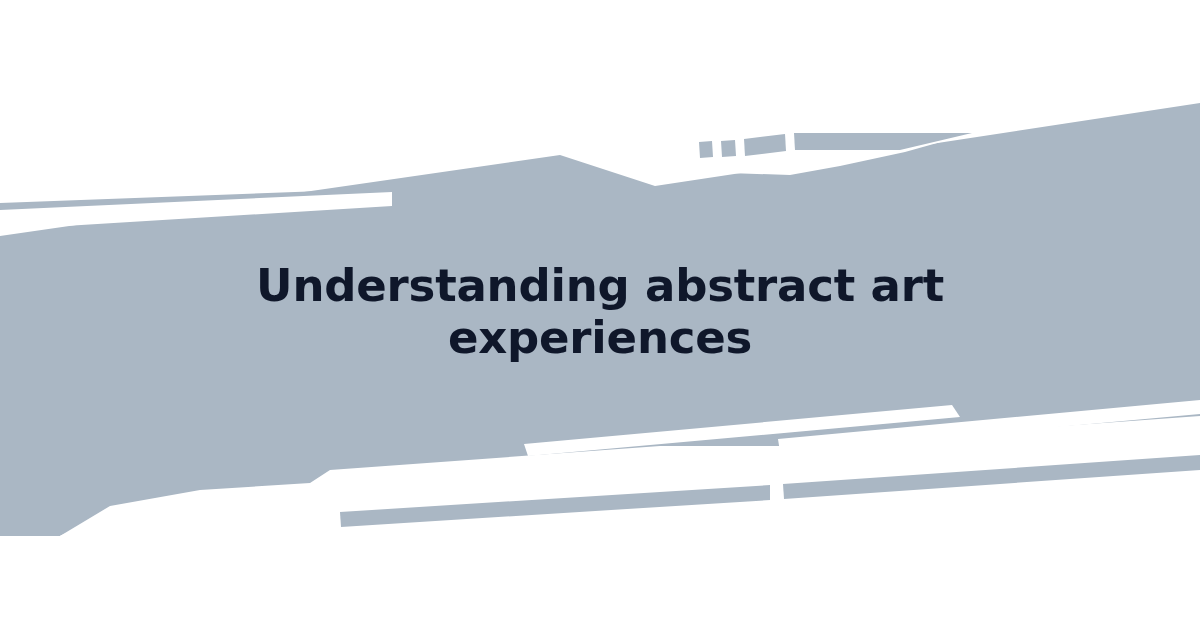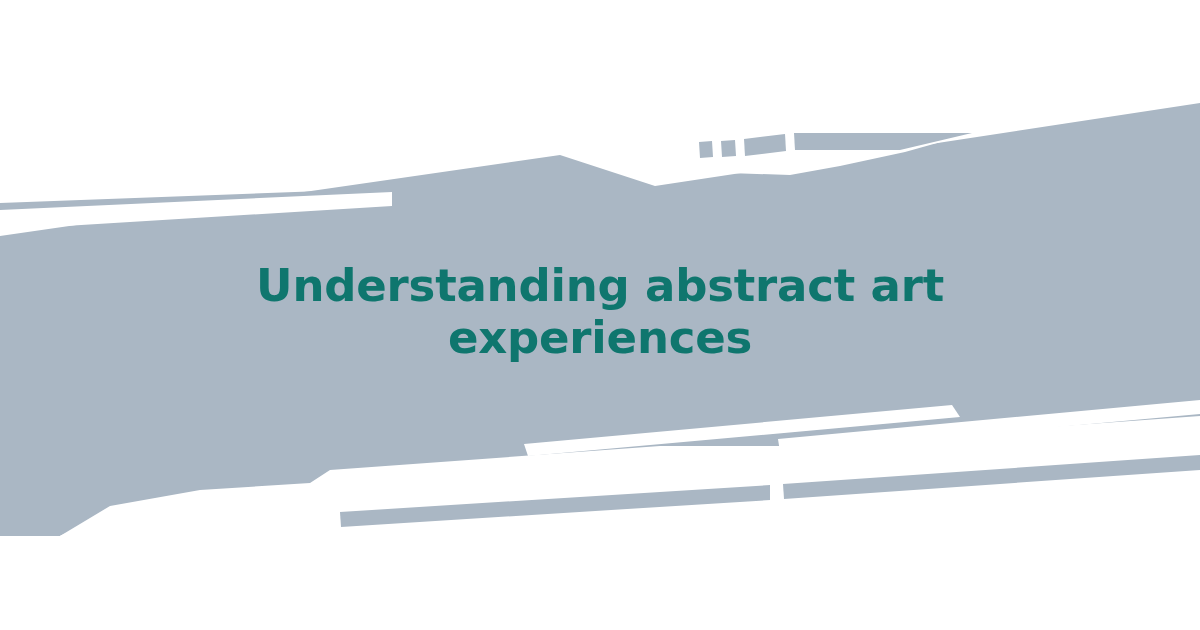--- a/index.html
+++ b/index.html
@@ -43,21 +43,21 @@
     text-align: center;
     padding-bottom: 6px;
   }
   .banner-title {
     margin: 0;
     font-family: "DejaVu Sans", "Liberation Sans", sans-serif;
     font-size: 45px;
     font-weight: 700;
     line-height: 1.16;
     letter-spacing: -0.2px;
-    color: #0f766e;
+    color: #0f172a;
     word-wrap: break-word;
   }
 </style>
 </head>
 <body>
 
 <div class="banner">
 
   <svg class="banner-art" viewBox="0 0 1200 630" width="1200" height="630" xmlns="http://www.w3.org/2000/svg" aria-hidden="true">
 

